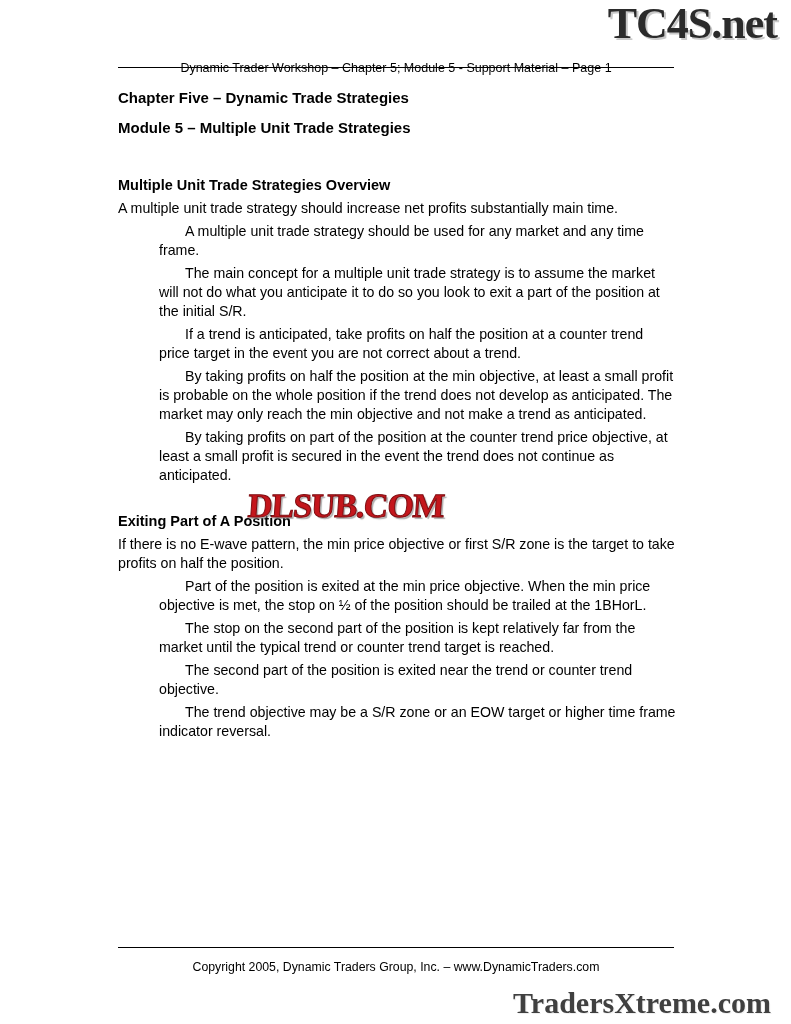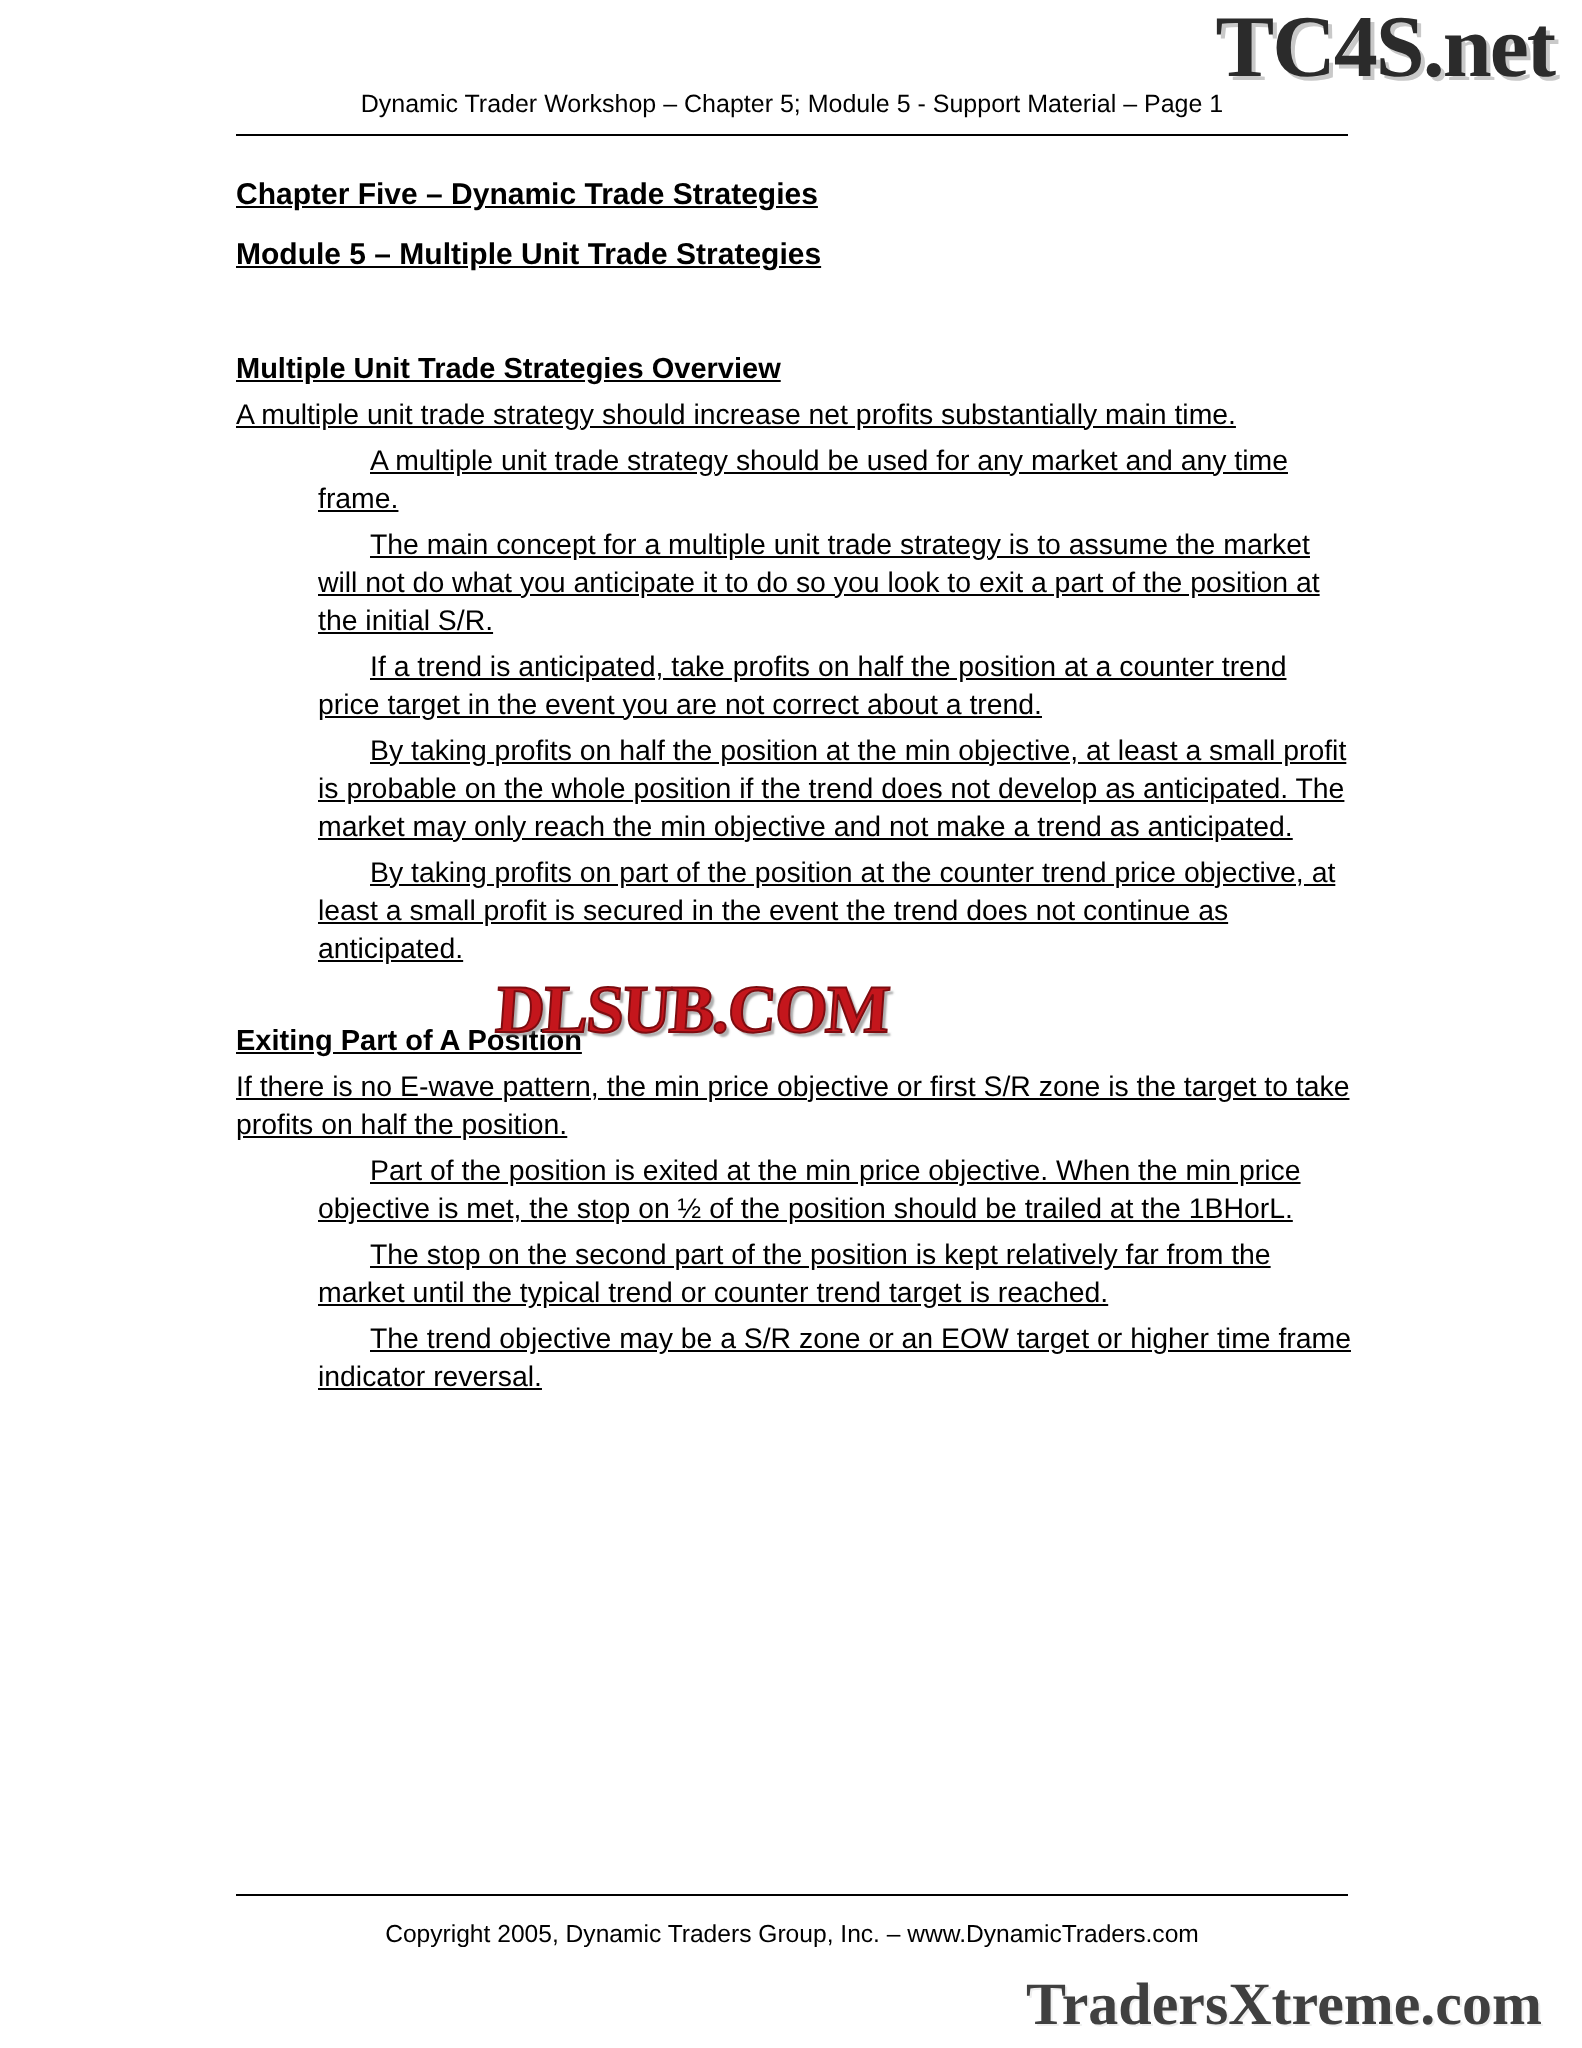--- a/index.html
+++ b/index.html
@@ -59,21 +59,21 @@
     font-size: 30px;
     color: #404040;
     text-shadow: 1px 1px 0 #efefef;
     white-space: nowrap;
   }
 
   
   .header {
     position: absolute;
     left: 118px;
-    top: 45px;
+    top: 61px;
     width: 556px;
     text-align: center;
     font-size: 12.5px;
     color: #000;
   }
   .rule {
     position: absolute;
     left: 118px;
     width: 556px;
     border-top: 1px solid #000;
@@ -81,21 +81,20 @@
   }
   .rule-top { top: 67px; }
   .rule-bottom { top: 947px; }
 
   
   .content {
     position: absolute;
     left: 118px;
     top: 88px;
     width: 558px;
-    text-decoration: underline;
   }
   .h1 {
     font-size: 15px;
     font-weight: bold;
     margin: 0 0 10px 0;
     line-height: 1.35;
   }
   .h1.second { margin-bottom: 0; }
   .h2 {
     font-size: 14.5px;
@@ -140,20 +139,21 @@
     <p class="ind">A multiple unit trade strategy should be used for any market and any time frame.</p>
     <p class="ind">The main concept for a multiple unit trade strategy is to assume the market will not do what you anticipate it to do so you look to exit a part of the position at the initial S/R.</p>
     <p class="ind">If a trend is anticipated, take profits on half the position at a counter trend price target in the event you are not correct about a trend.</p>
     <p class="ind">By taking profits on half the position at the min objective, at least a small profit is probable on the whole position if the trend does not develop as anticipated. The market may only reach the min objective and not make a trend as anticipated.</p>
     <p class="ind">By taking profits on part of the position at the counter trend price objective, at least a small profit is secured in the event the trend does not continue as anticipated.</p>
 
     <div class="h2 tight">Exiting Part of A Position</div>
     <p>If there is no E-wave pattern, the min price objective or first S/R zone is the target to take profits on half the position.</p>
     <p class="ind">Part of the position is exited at the min price objective. When the min price objective is met, the stop on ½ of the position should be trailed at the 1BHorL.</p>
     <p class="ind">The stop on the second part of the position is kept relatively far from the market until the typical trend or counter trend target is reached.</p>
+    <p class="ind">The second part of the position is exited near the trend or counter trend objective.</p>
     <p class="ind">The trend objective may be a S/R zone or an EOW target or higher time frame indicator reversal.</p>
 
   </div>
 
   <div class="wm-dlsub">DLSUB.COM</div>
 
   <div class="rule rule-bottom"></div>
   <div class="footer">Copyright 2005, Dynamic Traders Group, Inc. – www.DynamicTraders.com</div>
 
   <div class="wm-tx">TradersXtreme.com</div>

